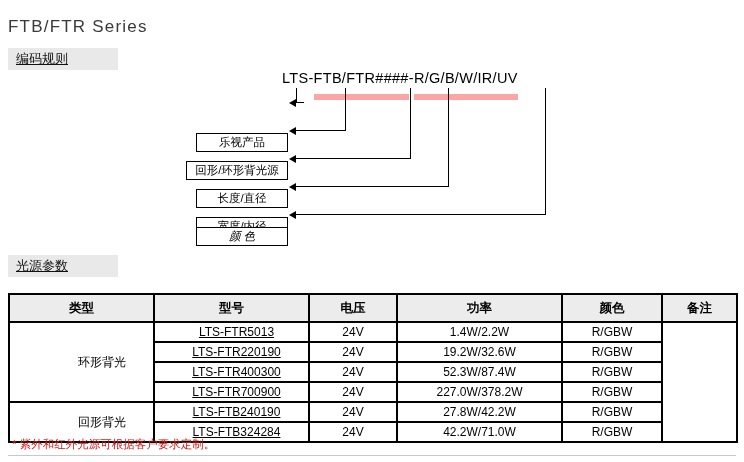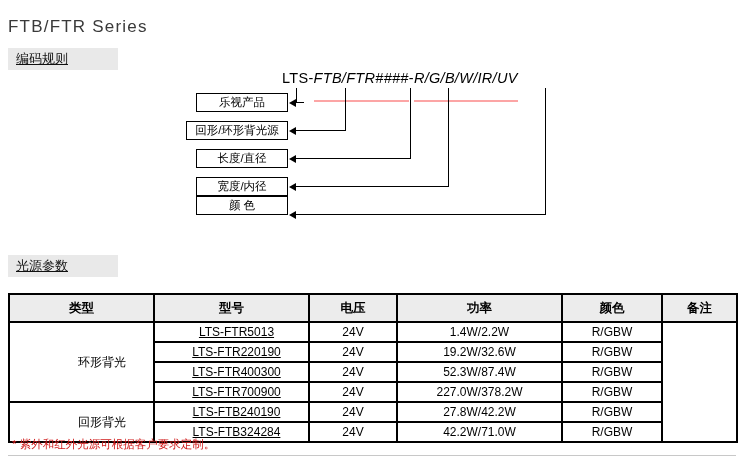--- a/index.html
+++ b/index.html
@@ -59,41 +59,42 @@
   .code-line {
     position: absolute;
     left: 282px;
     top: 8px;
     font-size: 14.5px;
     letter-spacing: 0.3px;
     white-space: nowrap;
     color: #000000;
   }
   .code-line .seg { display: inline-block; }
-  .code-line .u { border-bottom: 2px solid #fca5a5; padding-bottom: 14px; font-style: italic; }
+  .code-line .u { border-bottom: 6px solid #fca5a5; padding-bottom: 8px; }
 
   .label-box {
     position: absolute;
     width: 92px;
     height: 19px;
     border: 1px solid #000000;
     background: #ffffff;
     display: flex;
     align-items: center;
     justify-content: center;
     font-size: 11.5px;
     color: #000000;
     box-sizing: border-box;
     white-space: nowrap;
+    margin-top: 40px;
   }
   .lb0 { left: 196px; top: 31px; }
   .lb1 { left: 186px; top: 59px; width: 102px; }
   .lb2 { left: 196px; top: 87px; }
   .lb3 { left: 196px; top: 115px; }
-  .lb4 { left: 196px; top: 134px; }
+  .lb4 { left: 196px; top: 125px; font-style: italic; }
 
   
   .hline { position: absolute; height: 1px; background: #000; }
   .vline { position: absolute; width: 1px; background: #000; }
   .arrow-l {
     position: absolute;
     width: 0; height: 0;
     border-top: 4px solid transparent;
     border-bottom: 4px solid transparent;
     border-right: 7px solid #000;

